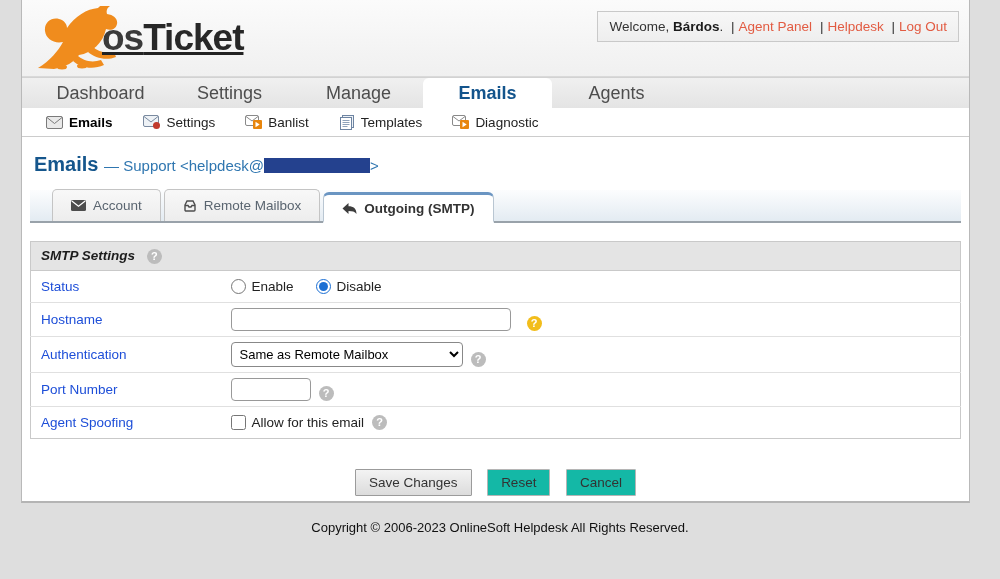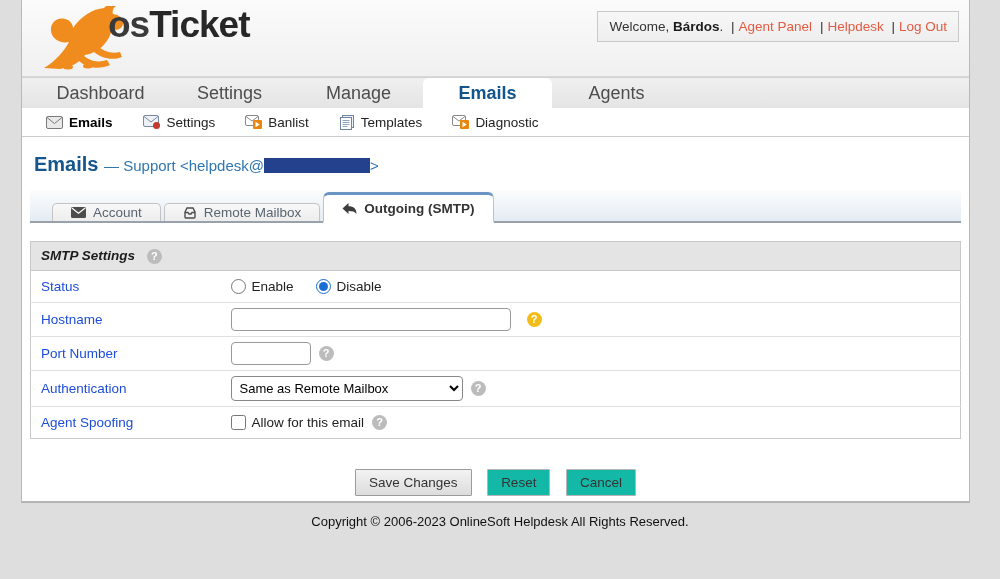--- a/index.html
+++ b/index.html
@@ -20,21 +20,21 @@
     border-left:1px solid #b9b9b9; border-right:1px solid #b9b9b9;
     border-bottom:2px solid #b4b4b4;
   }
 
   
   header.site-header {
     position:relative; height:77px;
     background:linear-gradient(#fbfbfb,#f0f0f0);
     border-bottom:1px solid #d9d9d9;
   }
-  .logo { position:absolute; left:16px; top:6px; display:flex; align-items:flex-start; }
+  .logo { position:absolute; left:10px; top:6px; display:flex; align-items:center;text-decoration:underline; }
   .logo svg { display:block; }
   .logo-text { margin-left:-26px; margin-bottom:2px; font-size:37px; letter-spacing:-1px; line-height:1; }
   .logo-os { font-weight:600; color:#3a3a3a; }
   .logo-ticket { font-weight:800; color:#272727; }
 
   .welcome-box {
     position:absolute; right:10px; top:11px;
     background:linear-gradient(#f7f7f7,#eeeeee);
     border:1px solid #c9c9c9;
     padding:7px 11px;
@@ -82,21 +82,21 @@
 
   
   .tab-strip {
     margin-top:14px; padding:3px 0 0 22px; height:33px;
     background:linear-gradient(#fcfdfe,#e3ebf2);
     border-bottom:2px solid #99a2aa;
     display:flex; align-items:flex-end;
   }
   .tab {
     display:flex; align-items:center; justify-content:center;
-    height:18px; padding:0 18px; margin-right:3px;
+    height:32px; padding:0 18px; margin-right:3px;
     background:linear-gradient(#f8f8f8,#ededed);
     border:1px solid #c4c4c4; border-bottom:none;
     border-radius:5px 5px 0 0;
     color:#5a6570; font-size:13.5px; cursor:pointer;
     position:relative;
   }
   .tab .ticon { display:inline-flex; margin-right:7px; }
   .tab.active {
     background:#fff; height:31px; margin-bottom:-2px;
     border:1px solid #b9c6d2; border-bottom:2px solid #fff;
@@ -112,21 +112,21 @@
     border:1px solid #c9c9c9;
   }
   .form-table th.section {
     background:#e4e4e4; text-align:left;
     padding:6px 10px; font-size:13.5px;
     font-style:italic; color:#1c1c1c;
     border-bottom:1px solid #c9c9c9;
   }
   .form-table td { border-top:1px solid #e0e0e0; padding:5px 10px; height:32px; font-size:13.5px; }
   .form-table td.lbl { width:190px; color:#1d4ed8; }
-  .ctl { display:flex; align-items:center; }
+  .ctl { display:flex; align-items:flex-end; }
 
   input[type="radio"], input[type="checkbox"] { width:15px; height:15px; accent-color:#1a6fd4; margin:0 6px 0 0; cursor:pointer; }
   .radio-label { margin-right:22px; }
 
   input[type="text"] {
     height:23px; border:1px solid #999; border-radius:4px;
     padding:0 6px; font-family:"Liberation Sans", sans-serif; font-size:13px;
   }
   .hostname-input { width:280px; }
   .port-input { width:80px; }
@@ -154,21 +154,21 @@
     font-size:13.5px; color:#333;
     padding:5px 13px; margin:0 6px;
     border-radius:1px; cursor:pointer;
   }
   .btn-save { background:linear-gradient(#f3f3f3,#dcdcdc); border:1px solid #9b9b9b; }
   .btn-plain { background:#14b8a6; border:1px solid #b5b5b5; }
 
   
   footer.site-footer {
     position:absolute; left:0; top:503px; width:1000px;
-    text-align:center; padding-top:11px;
+    text-align:center; padding-top:17px;
     font-size:13px; color:#111;
   }
 </style>
 </head>
 <body>
 
 <div id="page">
   <div class="wrapper">
 
     <header class="site-header">
@@ -315,40 +315,40 @@
         <tr>
           <td class="lbl">Hostname</td>
           <td>
             <div class="ctl">
               <input type="text" class="hostname-input" value="" style="">
               <i class="qmark yellow">?</i>
             </div>
           </td>
         </tr>
         <tr>
-          <td class="lbl">Port Number</td>
-          <td>
-            <div class="ctl">
-              <input type="text" class="port-input" value="" style="">
-              <i class="qmark gray">?</i>
-            </div>
-          </td>
-        </tr>
-        <tr>
           <td class="lbl">Authentication</td>
           <td>
             <div class="ctl">
               <select>
                 <option>Same as Remote Mailbox</option>
               </select>
               <i class="qmark gray">?</i>
             </div>
           </td>
         </tr>
         <tr>
+          <td class="lbl">Port Number</td>
+          <td>
+            <div class="ctl">
+              <input type="text" class="port-input" value="" style="">
+              <i class="qmark gray">?</i>
+            </div>
+          </td>
+        </tr>
+        <tr>
           <td class="lbl">Agent Spoofing</td>
           <td>
             <div class="ctl">
               <input type="checkbox" style="">
               <span>Allow for this email</span>
               <i class="qmark gray">?</i>
             </div>
           </td>
         </tr>
       </tbody>

